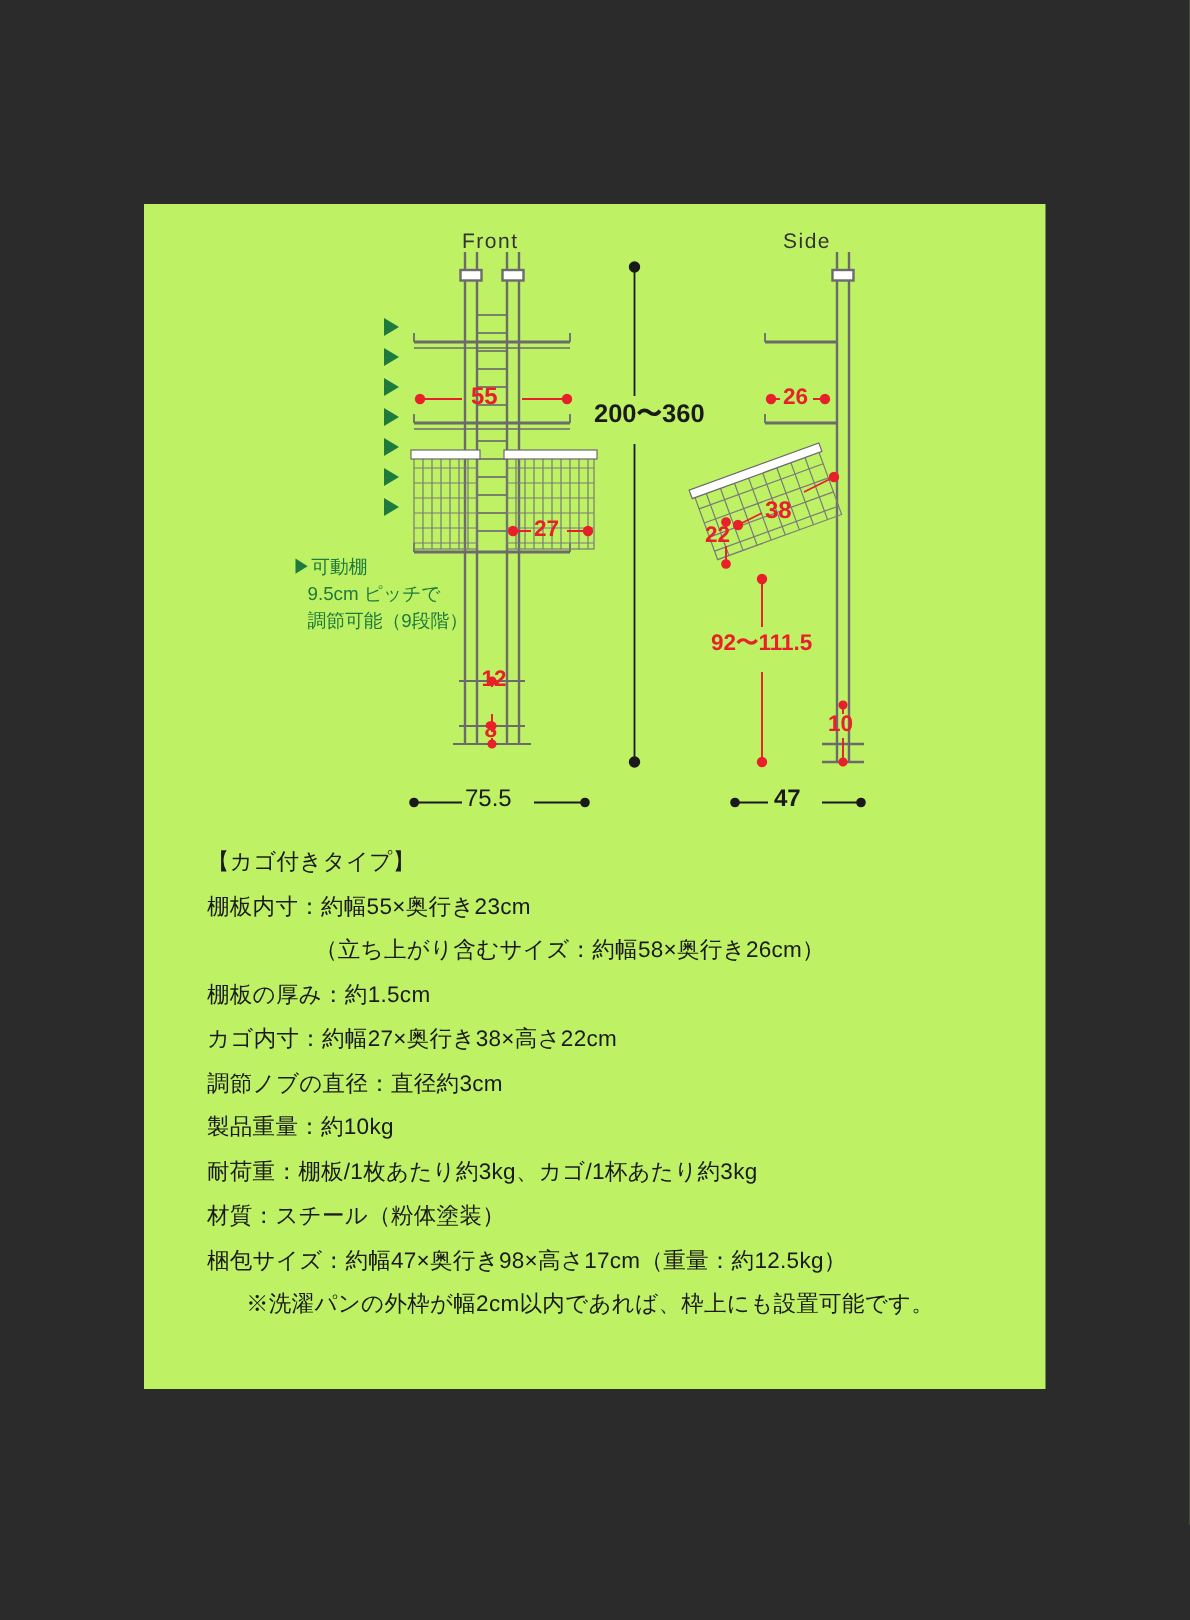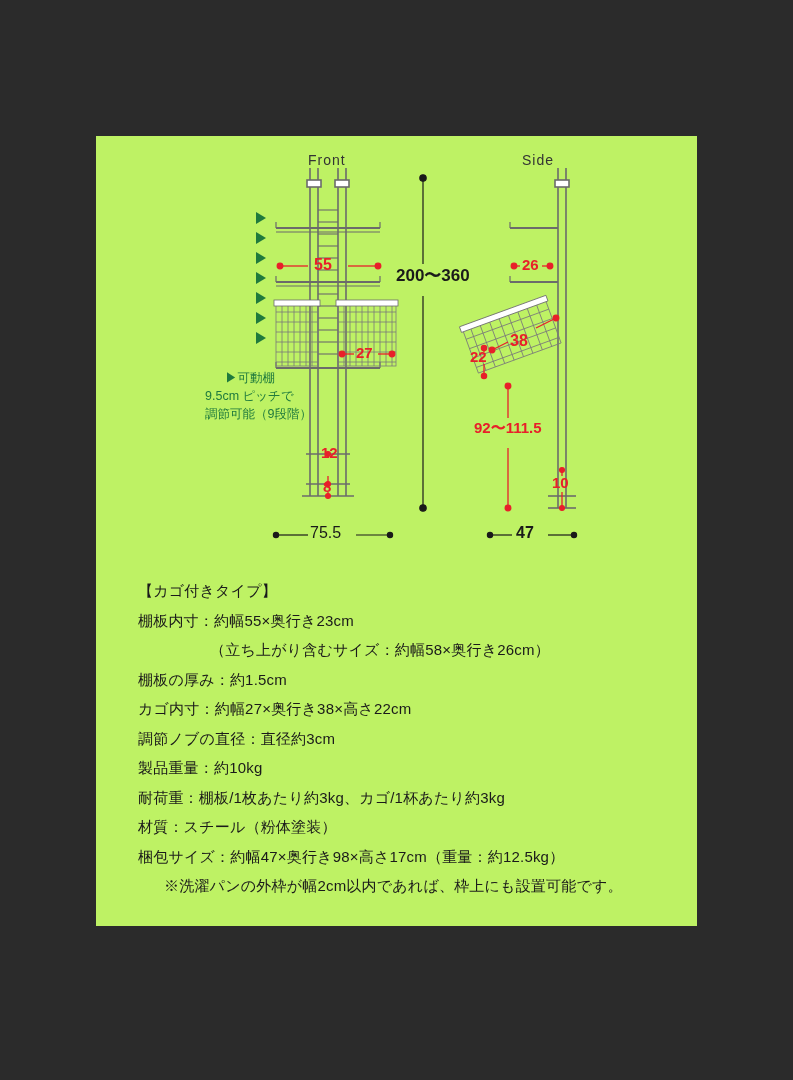--- a/index.html
+++ b/index.html
@@ -68,21 +68,21 @@
     top: 424px;
     width: 530px;
     font-size: 15px;
     color: #1a1a1a;
     line-height: 29.5px;
     letter-spacing: 0.2px;
   }
   #specs .line { white-space: nowrap; }
   #specs .indent1 { padding-left: 72px; }
   #specs .note { padding-left: 26px; }
-  .heading { font-weight: normal; margin-top: 16px; }
+  .heading { font-weight: normal; }
 </style>
 </head>
 <body>
 
 <div id="page">
   <div id="card">
 
     <div id="diagram">
 
       <svg width="601" height="420" viewBox="0 0 601 420" style="position:absolute;left:0;top:0;">
@@ -257,21 +257,21 @@
       <div class="blacktxt" style="left:300px;top:128px;font-size:17px;">200〜360</div>
       <div class="blacktxt" style="left:214px;top:388px;font-weight:normal;font-size:16px;">75.5</div>
 
       <div class="redtxt" style="left:426px;top:120px;font-size:15px;">26</div>
       <div class="redtxt" style="left:414px;top:196px;font-size:16px;">38</div>
       <div class="redtxt" style="left:374px;top:212px;font-size:15px;">22</div>
       <div class="redtxt" style="left:378px;top:283px;font-size:15px;text-align:right;">92〜111.5</div>
       <div class="redtxt" style="left:456px;top:338px;font-size:15px;">10</div>
       <div class="blacktxt" style="left:420px;top:388px;font-weight:bold;font-size:16px;">47</div>
 
-      <div class="greentxt" style="left:129px;top:234px;text-align:right;">▶可動棚</div>
+      <div class="greentxt" style="left:99px;top:234px;text-align:right;">▶可動棚</div>
       <div class="greentxt" style="left:109px;top:252px;">9.5cm ピッチで</div>
       <div class="greentxt" style="left:109px;top:270px;">調節可能（9段階）</div>
     </div>
 
     <div id="specs">
       <div class="line heading">【カゴ付きタイプ】</div>
       <div class="line">棚板内寸：約幅55×奥行き23cm</div>
       <div class="line indent1">（立ち上がり含むサイズ：約幅58×奥行き26cm）</div>
       <div class="line">棚板の厚み：約1.5cm</div>
       <div class="line">カゴ内寸：約幅27×奥行き38×高さ22cm</div>

